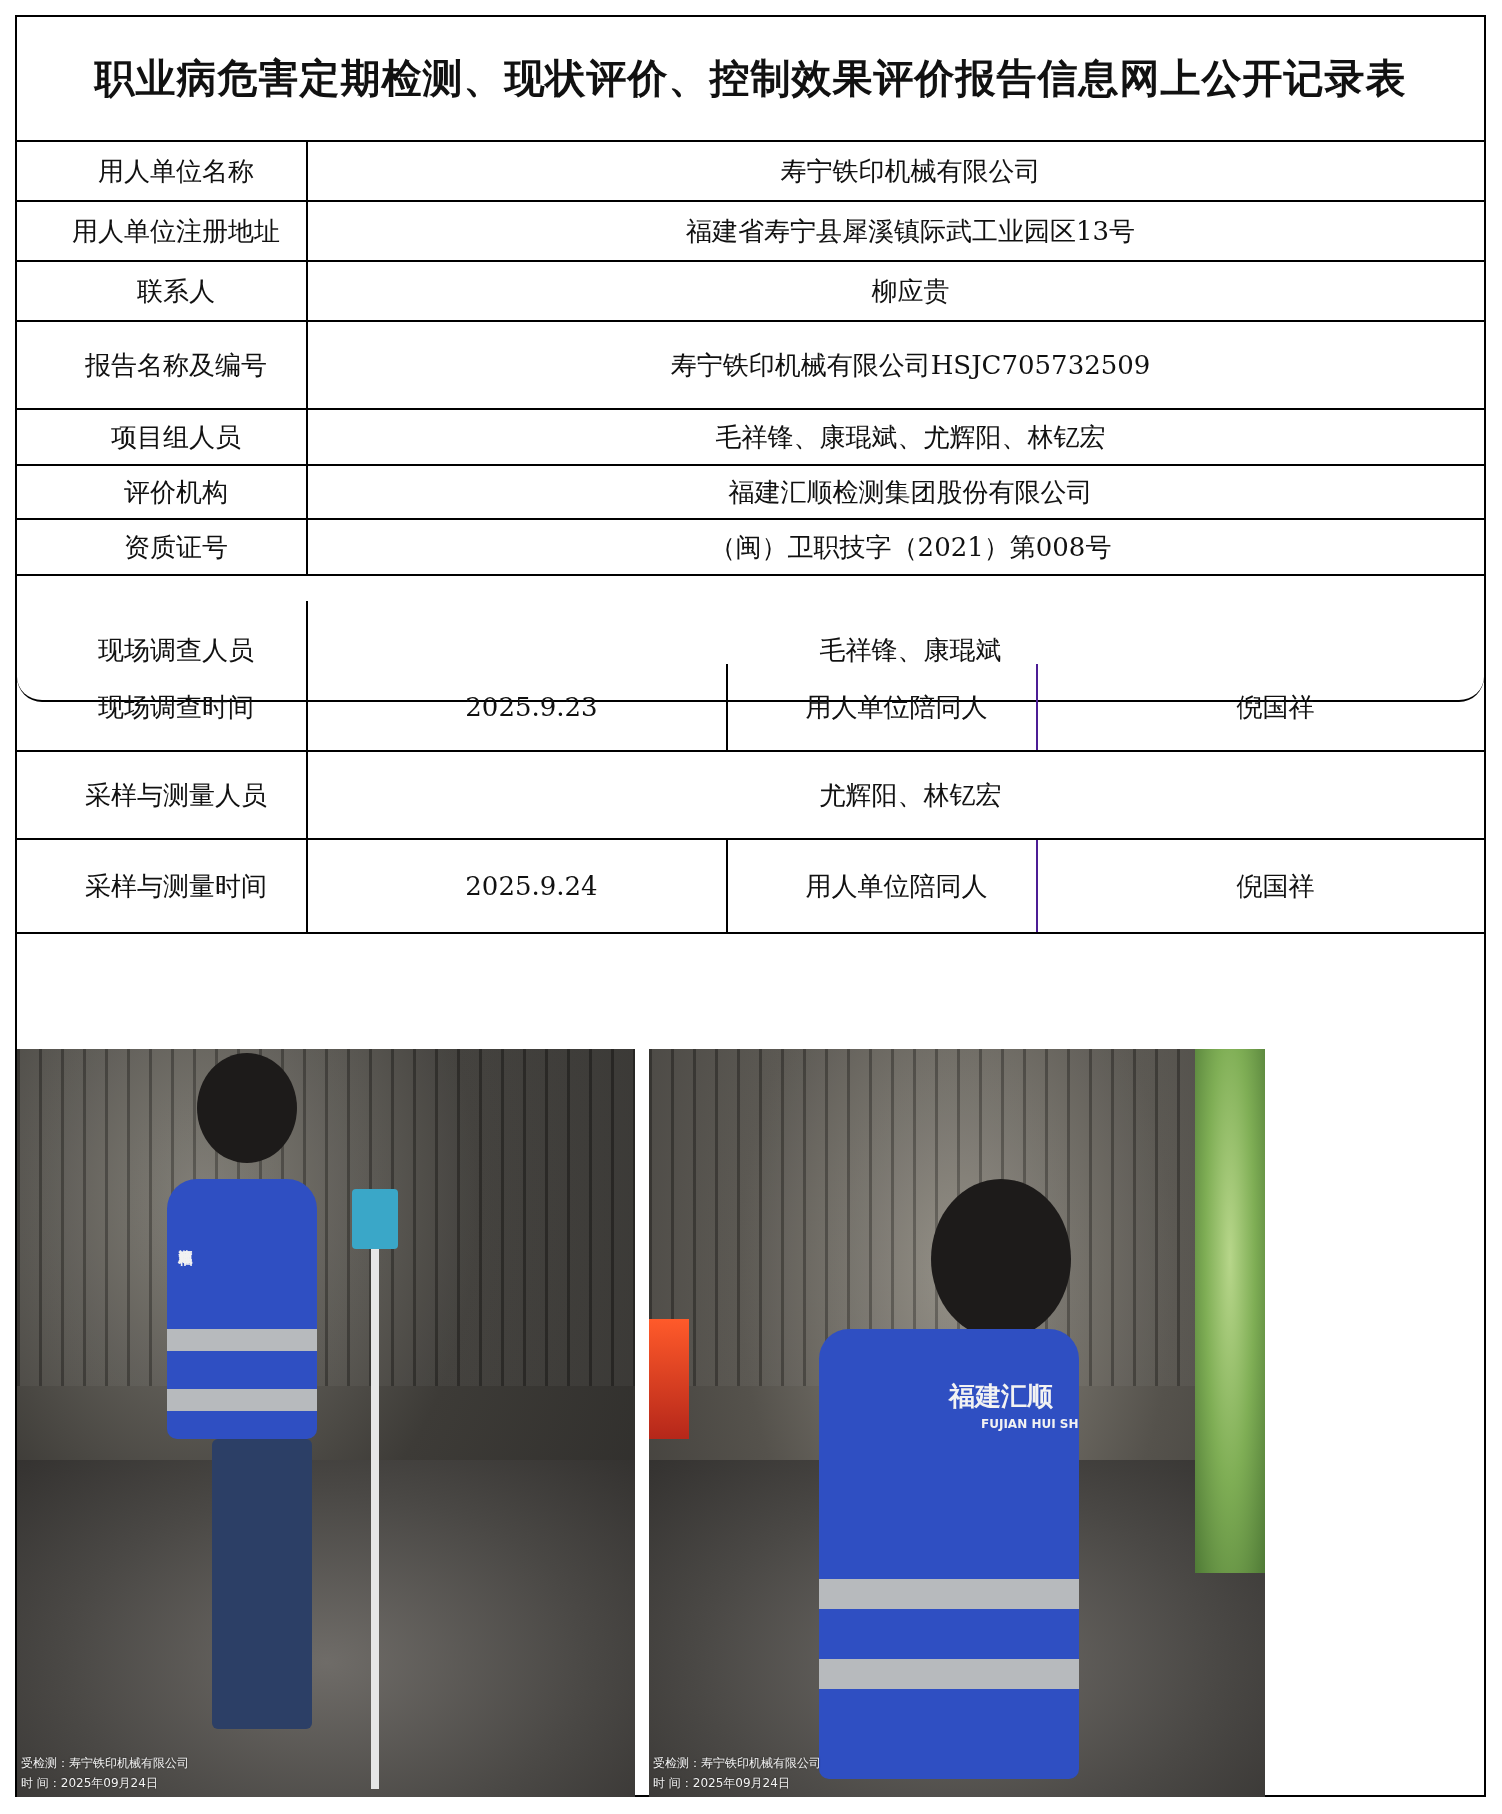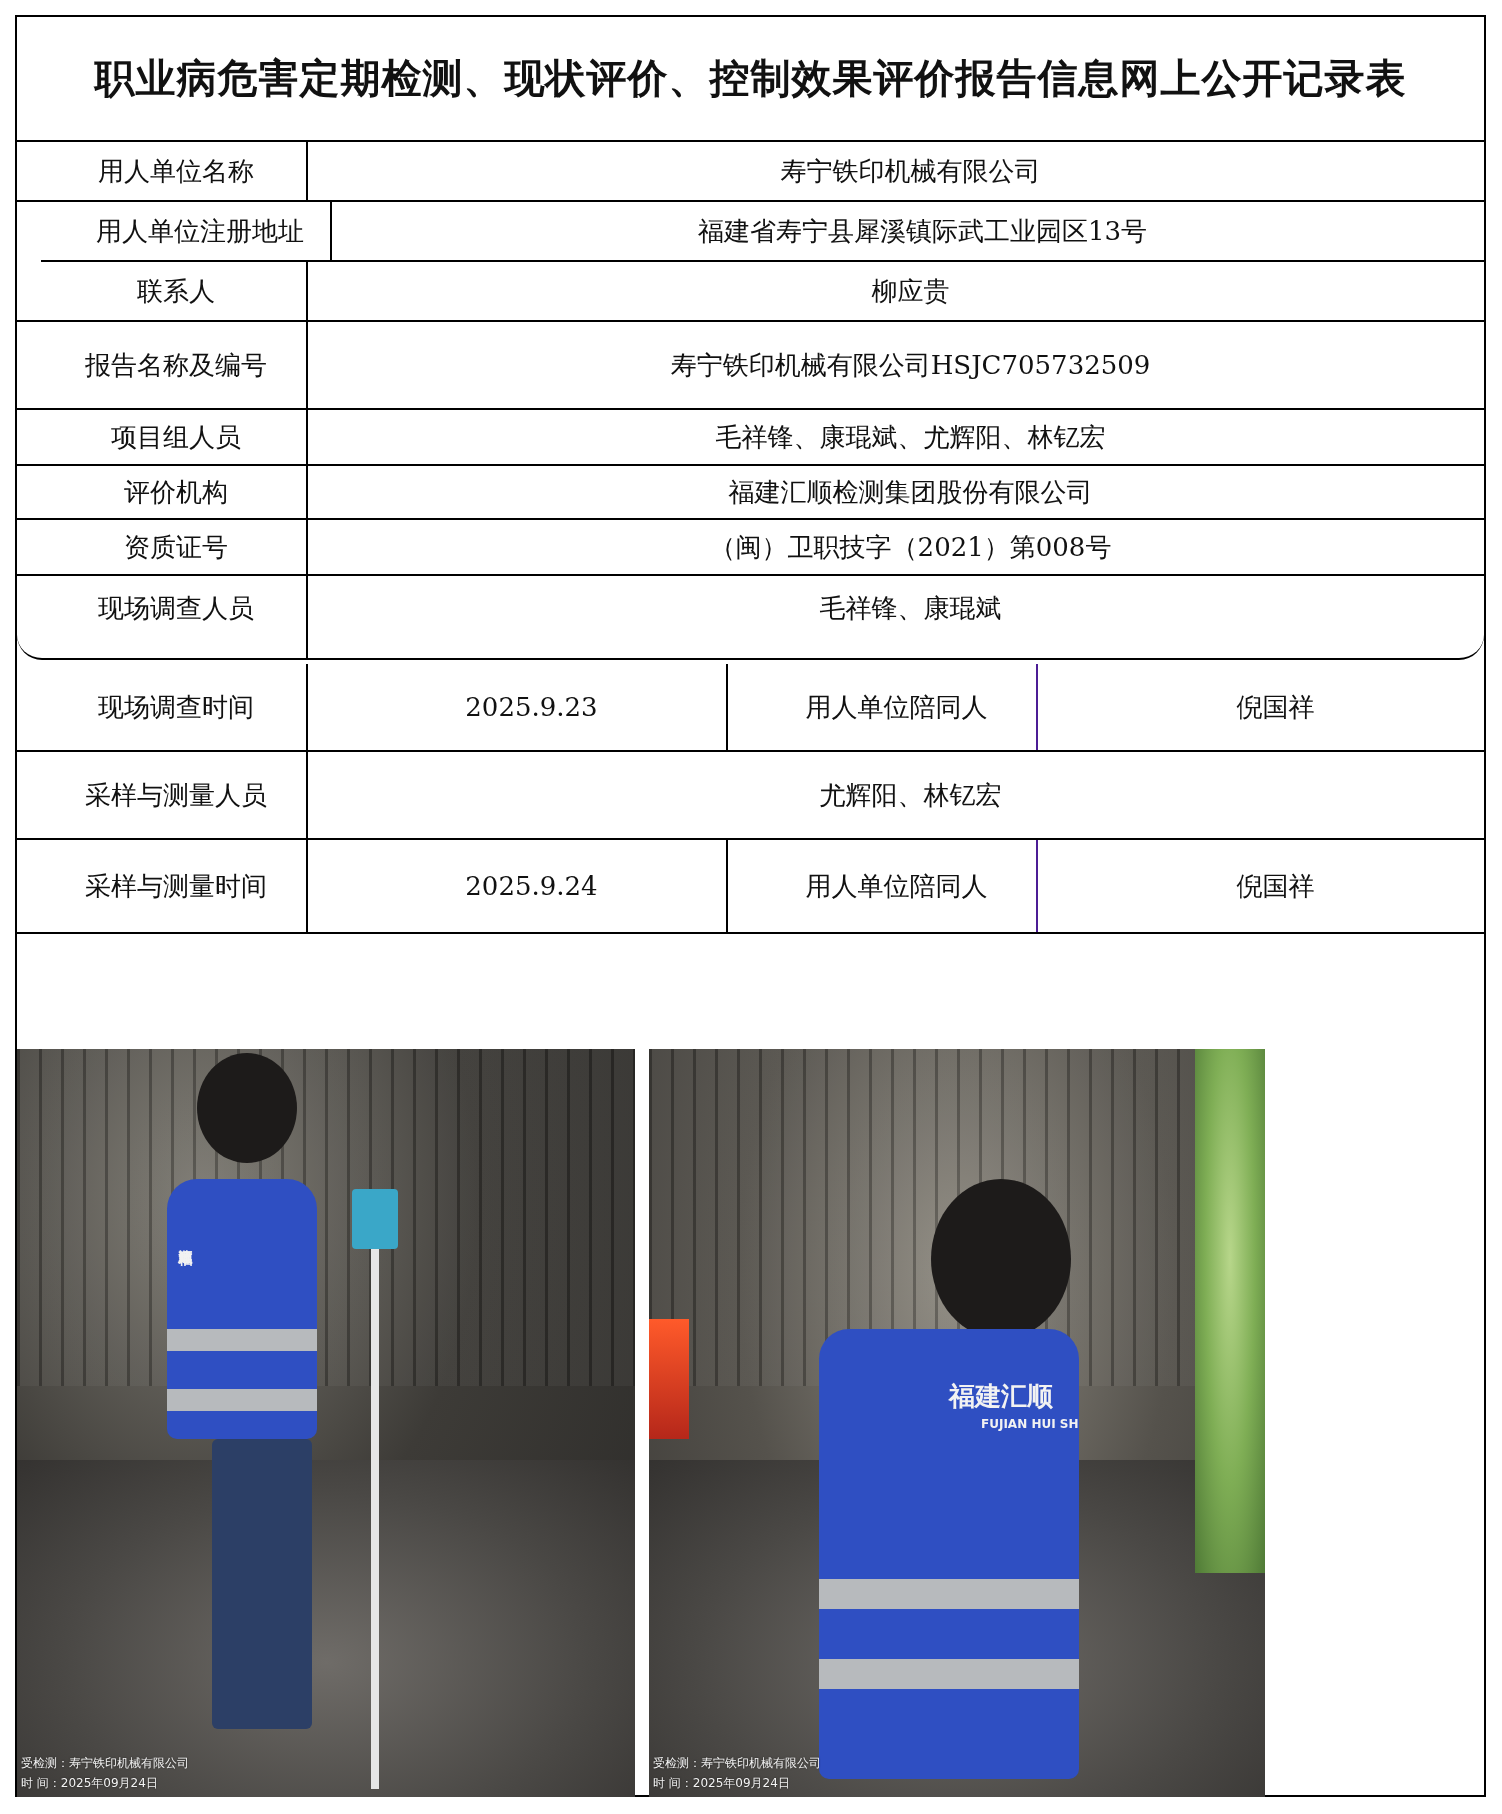--- a/index.html
+++ b/index.html
@@ -47,21 +47,21 @@
 
 <div class="sheet">
 
   <div class="title">职业病危害定期检测、现状评价、控制效果评价报告信息网上公开记录表</div>
 
   <div class="row" style="top:125px;height:60px;">
     <div class="cell lbl">用人单位名称</div>
     <div class="cell val">寿宁铁印机械有限公司</div>
   </div>
 
-  <div class="row" style="top:185px;height:60px;margin-left:24px;">
+  <div class="row" style="top:185px;height:60px;">
     <div class="cell lbl">用人单位注册地址</div>
     <div class="cell val">福建省寿宁县犀溪镇际武工业园区13号</div>
   </div>
 
   <div class="row" style="top:245px;height:60px;">
     <div class="cell lbl">联系人</div>
     <div class="cell val">柳应贵</div>
   </div>
 
   <div class="row" style="top:305px;height:88px;">
@@ -77,21 +77,21 @@
   <div class="row" style="top:449px;height:54px;">
     <div class="cell lbl">评价机构</div>
     <div class="cell val">福建汇顺检测集团股份有限公司</div>
   </div>
 
   <div class="row" style="top:503px;height:56px;">
     <div class="cell lbl">资质证号</div>
     <div class="cell val">（闽）卫职技字（2021）第008号</div>
   </div>
 
-  <div class="row" style="top:542px;height:101px;border-radius:25px;">
+  <div class="row" style="top:584px;height:101px;border-radius:25px;">
     <div class="cell lbl">现场调查人员</div>
     <div class="cell val">毛祥锋、康琨斌</div>
   </div>
 
   <div class="row" style="top:647px;height:88px;">
     <div class="cell lbl">现场调查时间</div>
     <div class="cell c2">2025.9.23</div>
     <div class="cell c3">用人单位陪同人</div>
     <div class="cell c4">倪国祥</div>
   </div>

